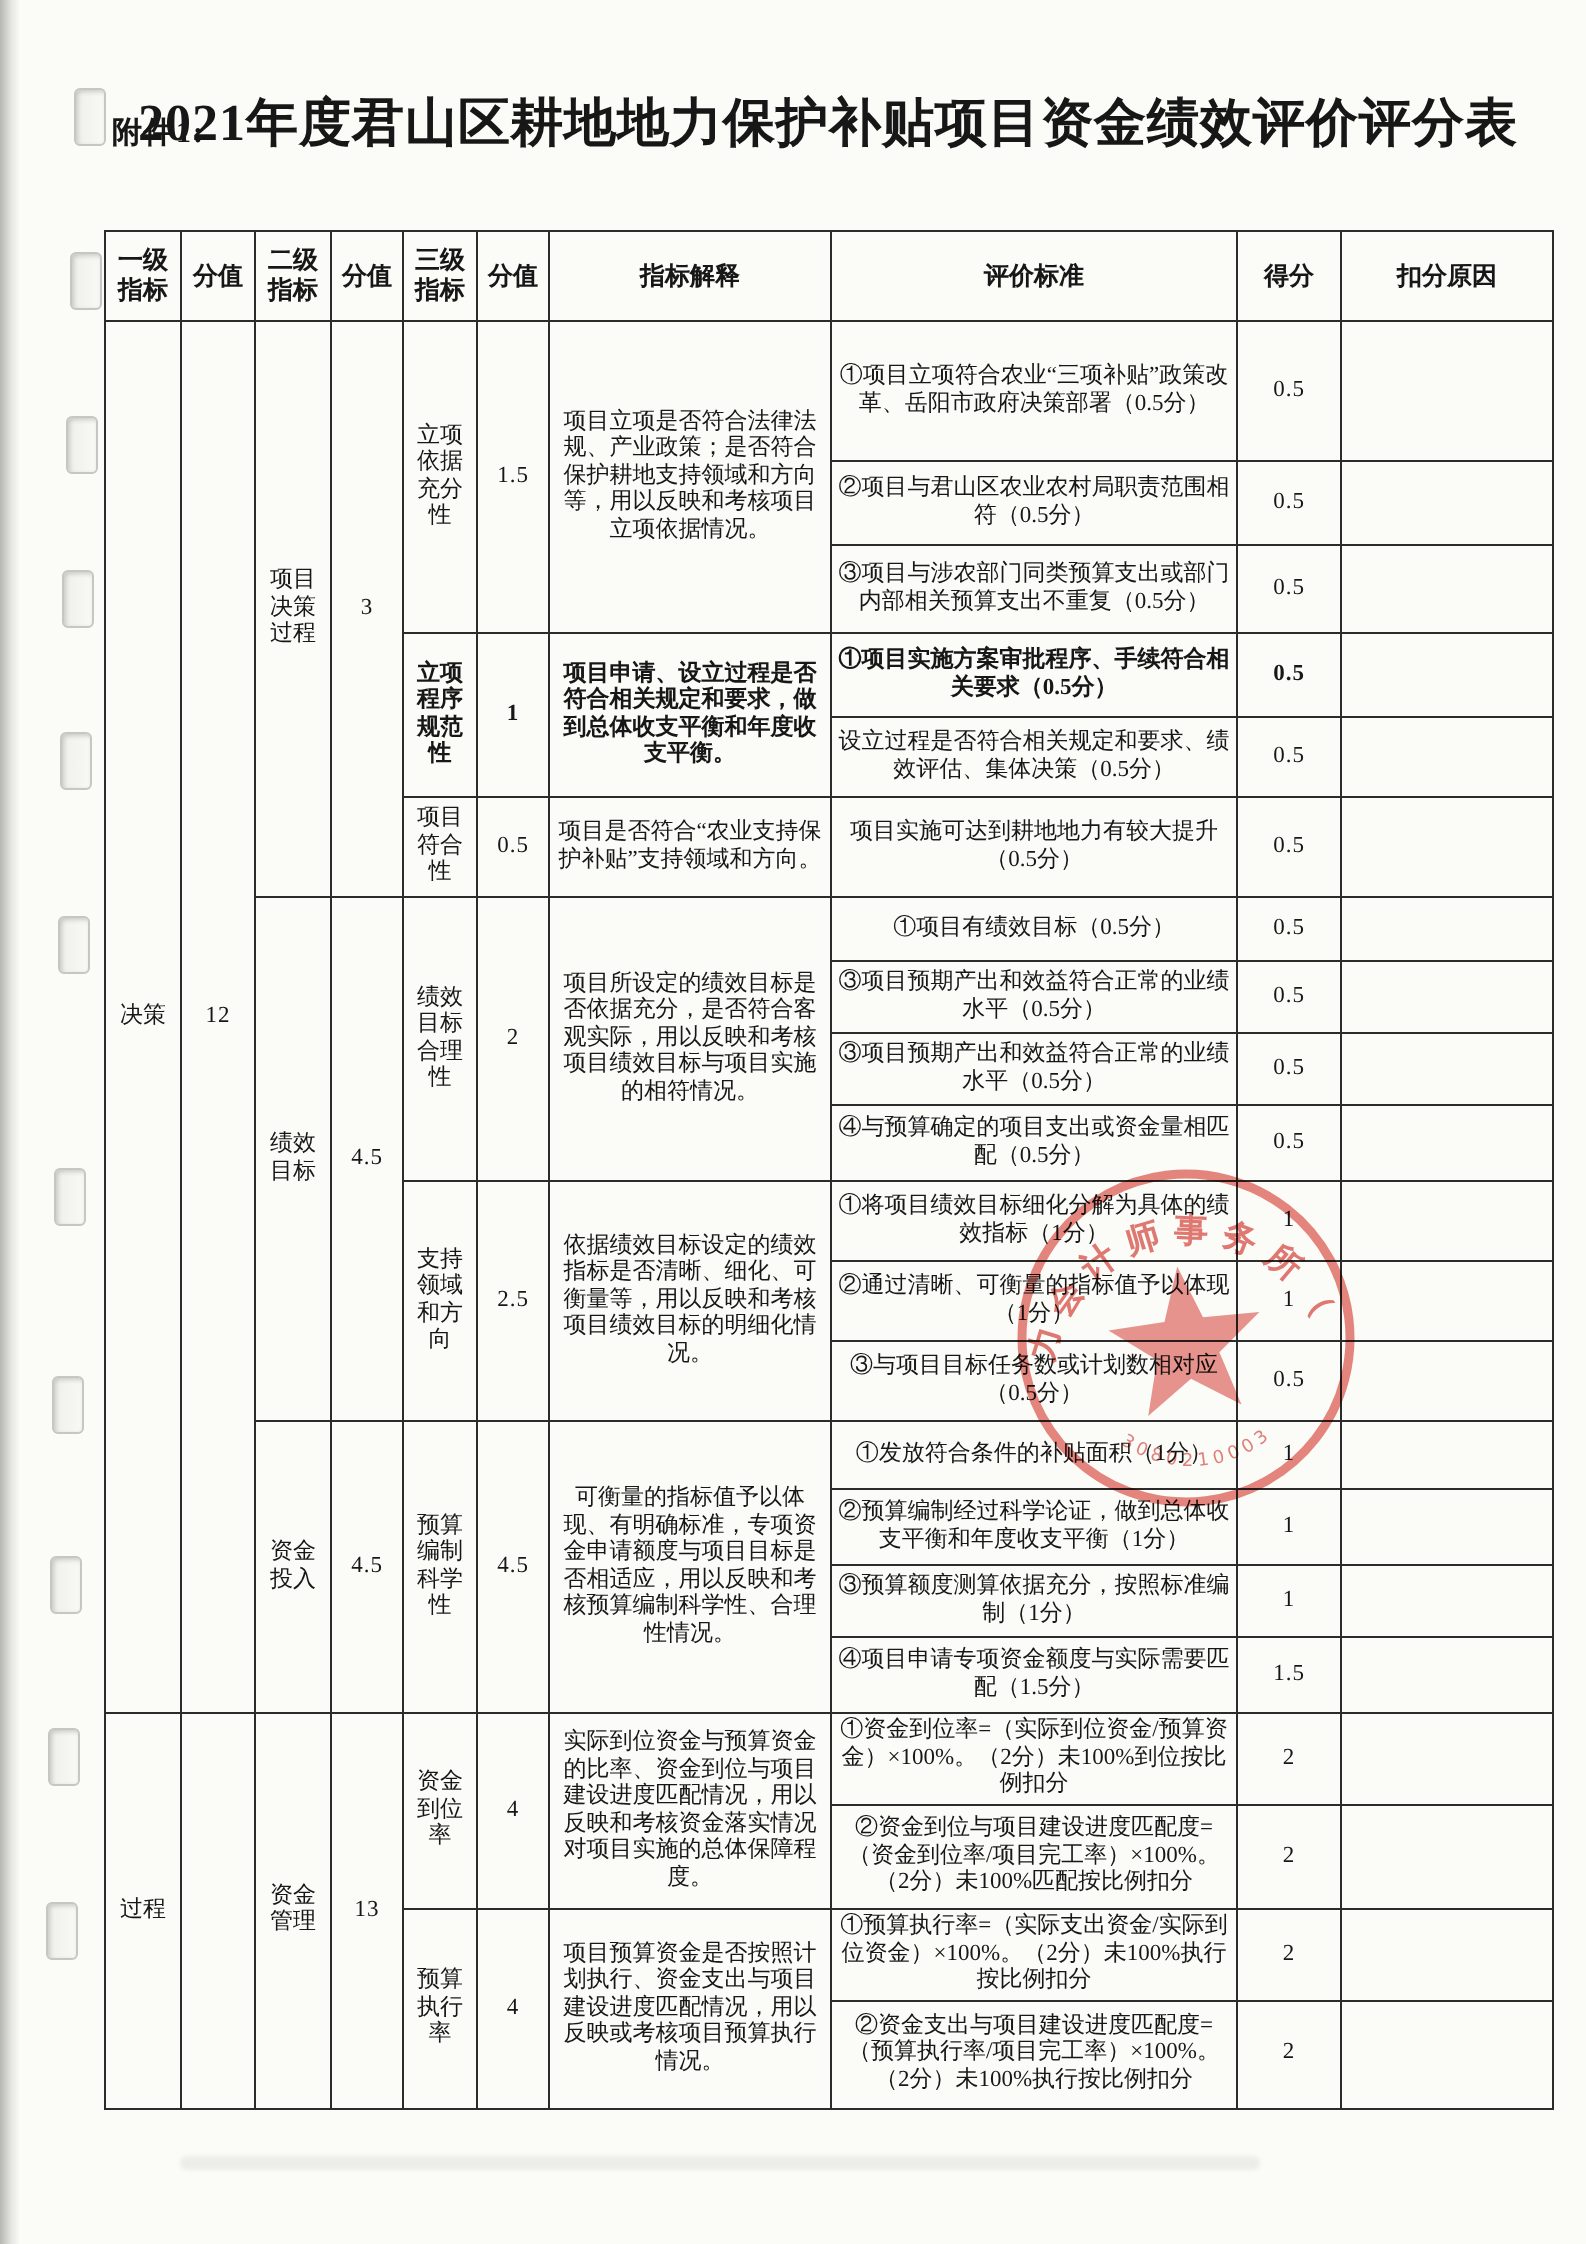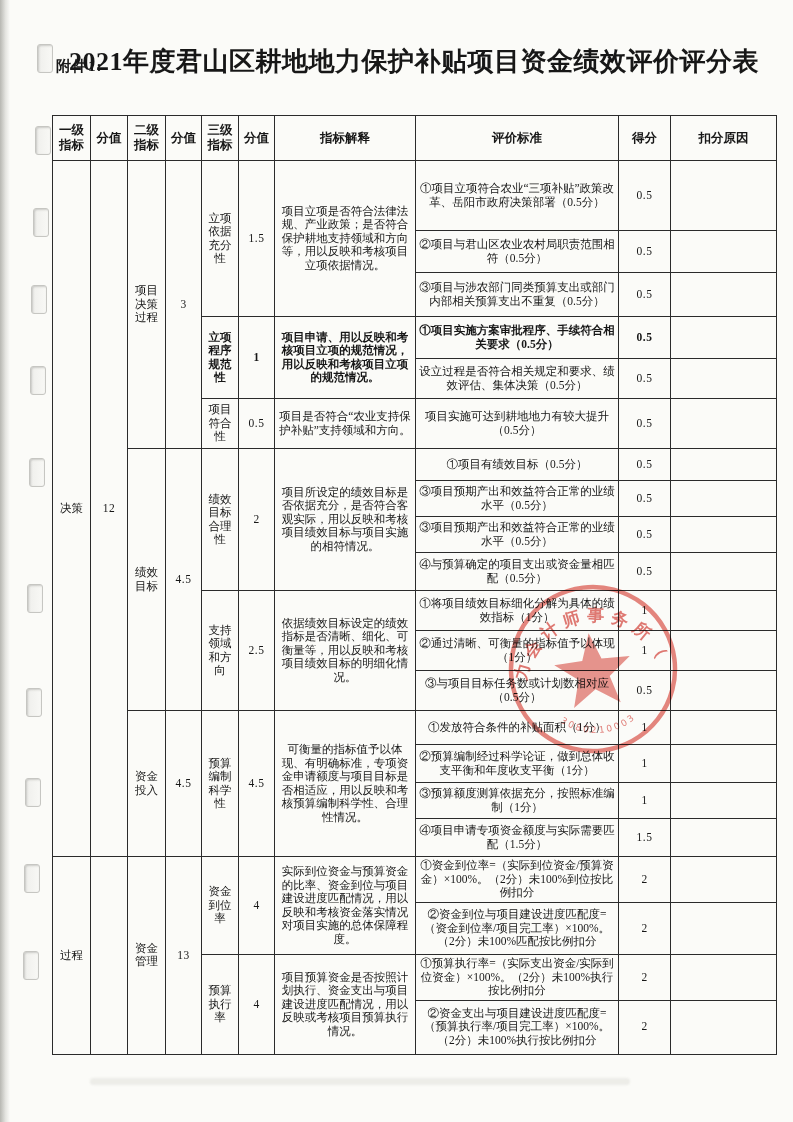--- a/index.html
+++ b/index.html
@@ -122,21 +122,21 @@
         <td></td>
       </tr>
       <tr style="height: 44px;">
         <td class="c-crit">③项目与涉农部门同类预算支出或部门内部相关预算支出不重复（0.5分）</td>
         <td class="c-score">0.5</td>
         <td></td>
       </tr>
       <tr style="height: 42px; font-weight: bold;">
         <td rowspan="2">立项程序规范性</td>
         <td class="c-score" rowspan="2">1</td>
-        <td class="c-exp" rowspan="2">项目申请、用以反映和考核项目立项的规范情况，用以反映和考核项目立项的规范情况。</td>
+        <td class="c-exp" rowspan="2">项目申请、设立过程是否符合相关规定和要求，做到总体收支平衡和年度收支平衡。</td>
         <td class="c-crit">①项目实施方案审批程序、手续符合相关要求（0.5分）</td>
         <td class="c-score">0.5</td>
         <td></td>
       </tr>
       <tr style="height: 40px;">
         <td class="c-crit">设立过程是否符合相关规定和要求、绩效评估、集体决策（0.5分）</td>
         <td class="c-score">0.5</td>
         <td></td>
       </tr>
       <tr style="height: 50px; margin-left: 19px;">

